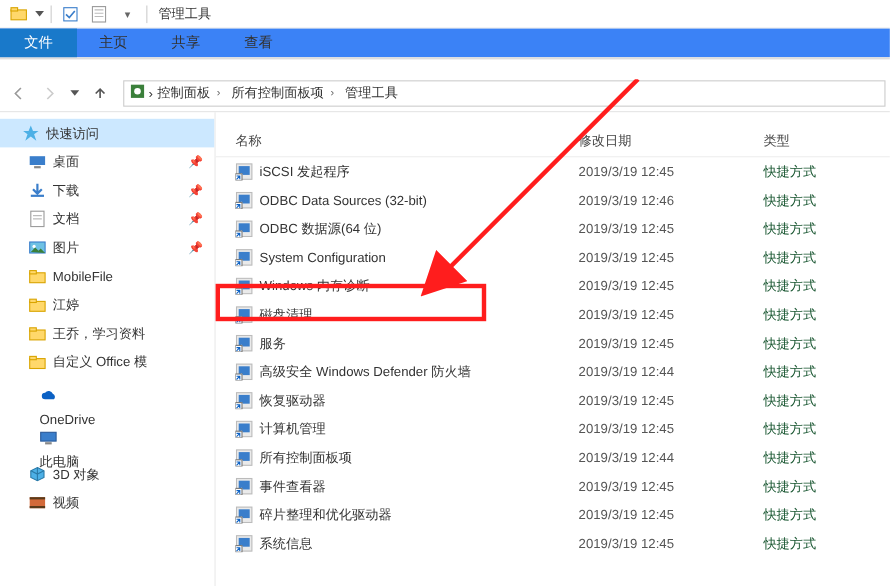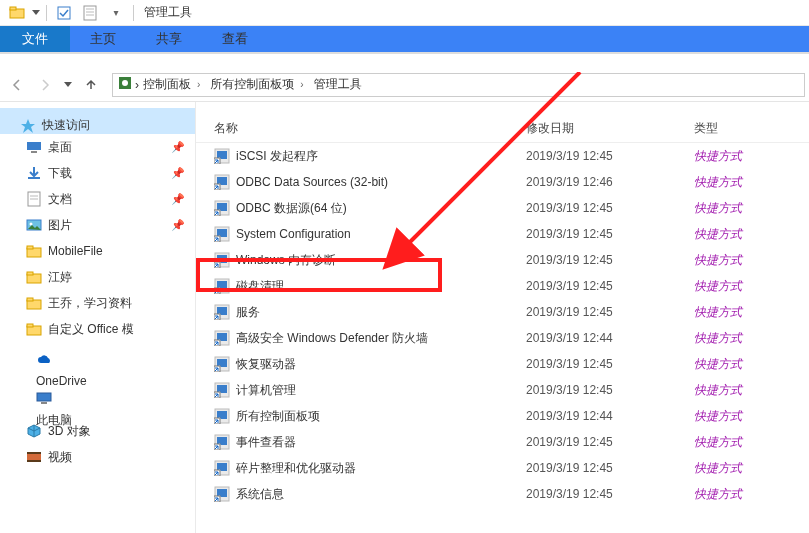--- a/index.html
+++ b/index.html
@@ -19,37 +19,37 @@
   .nav-arrows { display: flex; gap: 2px; margin-right: 2px; }
   .nav-btn { width: 26px; height: 26px; display: flex; align-items: center; justify-content: center; color: #888; }
   .addr-box { flex: 1; height: 24px; border: 1px solid #ccc; display: flex; align-items: center; padding: 0 4px; gap: 2px; background: #fff; }
   .crumb { display: flex; align-items: center; gap: 2px; padding: 0 2px; white-space: nowrap; }
   .crumb .chev { color: #666; font-size: 10px; margin: 0 4px; }
 
   .body { display: flex; height: calc(533px - 26px - 26px - 2px - 14px - 34px); }
   .nav { width: 196px; border-right: 1px solid #eaeaea; padding-top: 6px; overflow: hidden; }
   .nav-item { height: 26px; display: flex; align-items: center; padding-left: 26px; gap: 6px; position: relative; }
   .nav-item.section { font-weight: 400; }
-  .nav-item.quick { background: #cce8ff; padding-left: 20px; align-items: flex-end; }
+  .nav-item.quick { background: #cce8ff; padding-left: 20px; }
   .nav-icon { width: 16px; height: 16px; display: flex; align-items: center; justify-content: center; }
   .nav-pin { position: absolute; right: 10px; color: #888; font-size: 11px; }
   .nav-group { margin-top: 10px; }
   .nav-sec { padding-left: 36px; height: 28px; display: flex; align-items: flex-start; gap: 6px; flex-direction: column; }
 
   .content { flex: 1; display: flex; flex-direction: column; margin-top: 13px; }
   .cols { height: 28px; display: flex; align-items: center; border-bottom: 1px solid #eee; color: #444; }
   .col-name { width: 330px; padding-left: 18px; }
   .col-date { width: 168px; }
   .col-type { flex: 1; }
 
   .rows { flex: 1; overflow: hidden; }
   .row { height: 26px; display: flex; align-items: center; }
   .row .c-name { width: 330px; padding-left: 18px; display: flex; align-items: center; gap: 6px; }
   .row .c-date { width: 168px; color: #555; }
-  .row .c-type { flex: 1; color: #a21caf; font-style: italic; }
+  .row .c-type { flex: 1; color: #14532d; }
   .row .f-icon { width: 16px; height: 16px; display: flex; align-items: center; justify-content: center; }
 
   
   .highlight-box { position: absolute; border: 4px solid #ff1d1d; left: 196px; top: 258px; width: 246px; height: 34px; pointer-events: none; }
   
   .arrow-svg { position: absolute; left: 370px; top: 72px; pointer-events: none; }
 
   .tri-down { display:inline-block; width:0; height:0; border-left:4px solid transparent; border-right:4px solid transparent; border-top:5px solid #555; }
 </style>
 </head>

